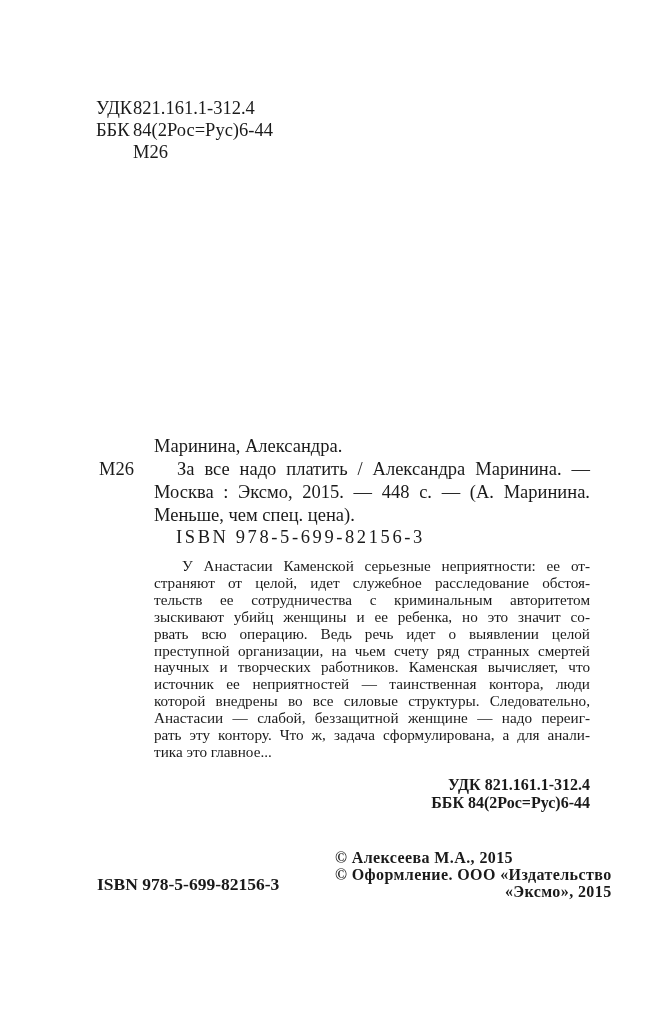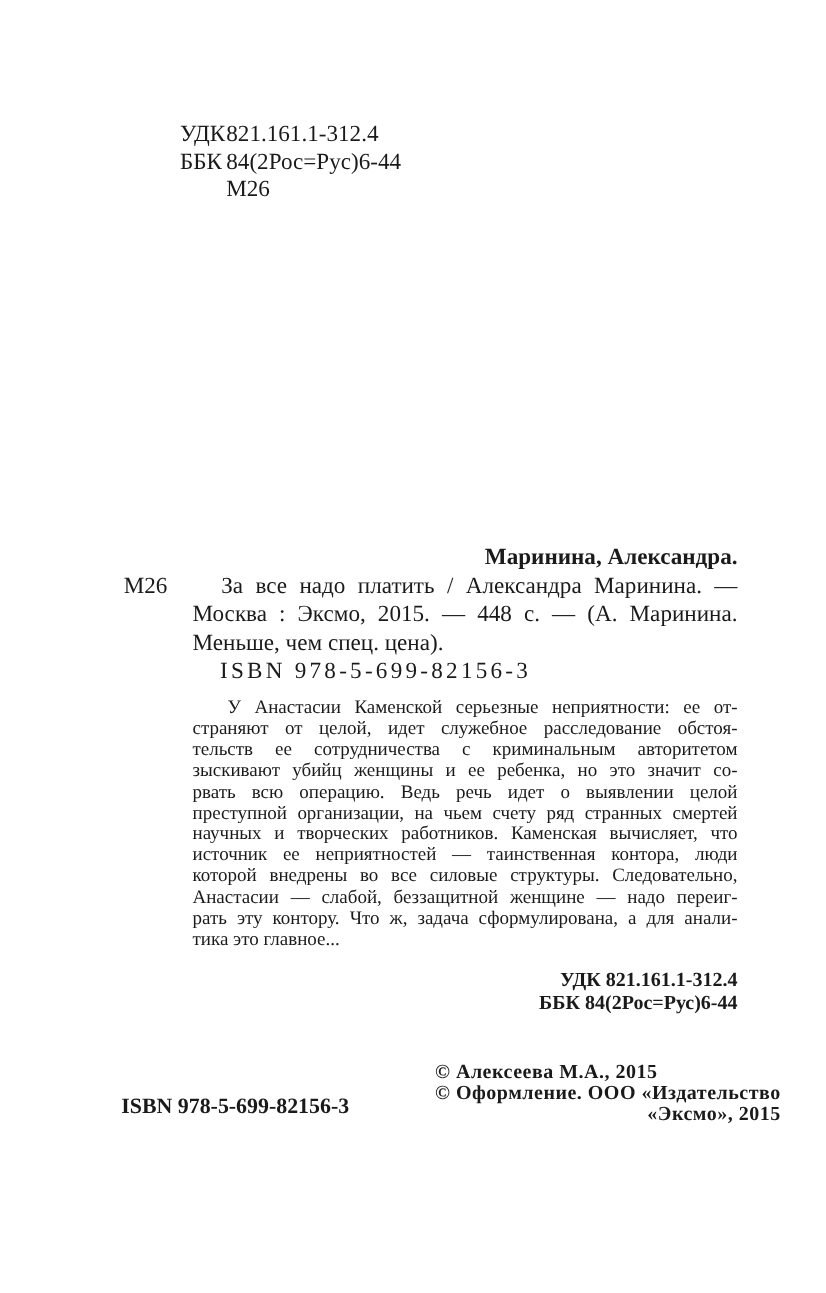--- a/index.html
+++ b/index.html
@@ -5,40 +5,40 @@
   html,body{margin:0;padding:0;background:#e8e8e8;}
   .page{
     position:relative;
     width:661px;height:1034px;
     background:#ffffff;
     color:#1a1a1a;
     font-family:"Liberation Serif","DejaVu Serif",serif;
     overflow:hidden;
   }
   
-  .top-codes{position:absolute;left:96px;top:97px;font-size:18.5px;line-height:22px;margin-left:48px;}
+  .top-codes{position:absolute;left:96px;top:97px;font-size:18.5px;line-height:22px;}
   .code-row{display:flex;}
   .code-label{display:inline-block;width:37px;flex:0 0 37px;}
   
   .bib-block{position:absolute;left:96px;top:435px;width:494px;}
   .bib-sign{position:absolute;left:3px;top:24px;font-size:18.5px;}
   .bib-text{margin-left:58px;font-size:18.5px;line-height:23px;}
-  .bib-heading{font-weight:bold;text-align:right;}
+  .bib-heading{font-weight:normal;}
   .just{text-align:justify;text-align-last:justify;}
   .indent1{padding-left:23px;}
   
   .isbn-mid{position:absolute;left:176px;top:527px;font-size:18.5px;letter-spacing:2.6px;white-space:nowrap;}
   
   .annotation{position:absolute;left:154px;top:558px;width:436px;font-size:15.2px;line-height:16.9px;}
   .ann-indent{padding-left:28px;}
   
   .bottom-codes{position:absolute;left:154px;top:776px;width:436px;text-align:right;font-weight:bold;font-size:16px;line-height:18px;}
   
   .footer-isbn{position:absolute;left:97px;top:874px;font-weight:bold;font-size:17.5px;white-space:nowrap;}
-  .footer-copy{position:absolute;left:348px;top:849px;font-weight:bold;font-size:16px;line-height:17px;letter-spacing:0.4px;}
+  .footer-copy{position:absolute;left:335px;top:849px;font-weight:bold;font-size:16px;line-height:17px;letter-spacing:0.4px;}
   .copy-indent{padding-left:17px;text-align:right;}
 </style>
 </head>
 <body>
 
 <div class="page">
 
   <div class="top-codes">
     <div class="code-row">
       <span class="code-label">УДК</span>

